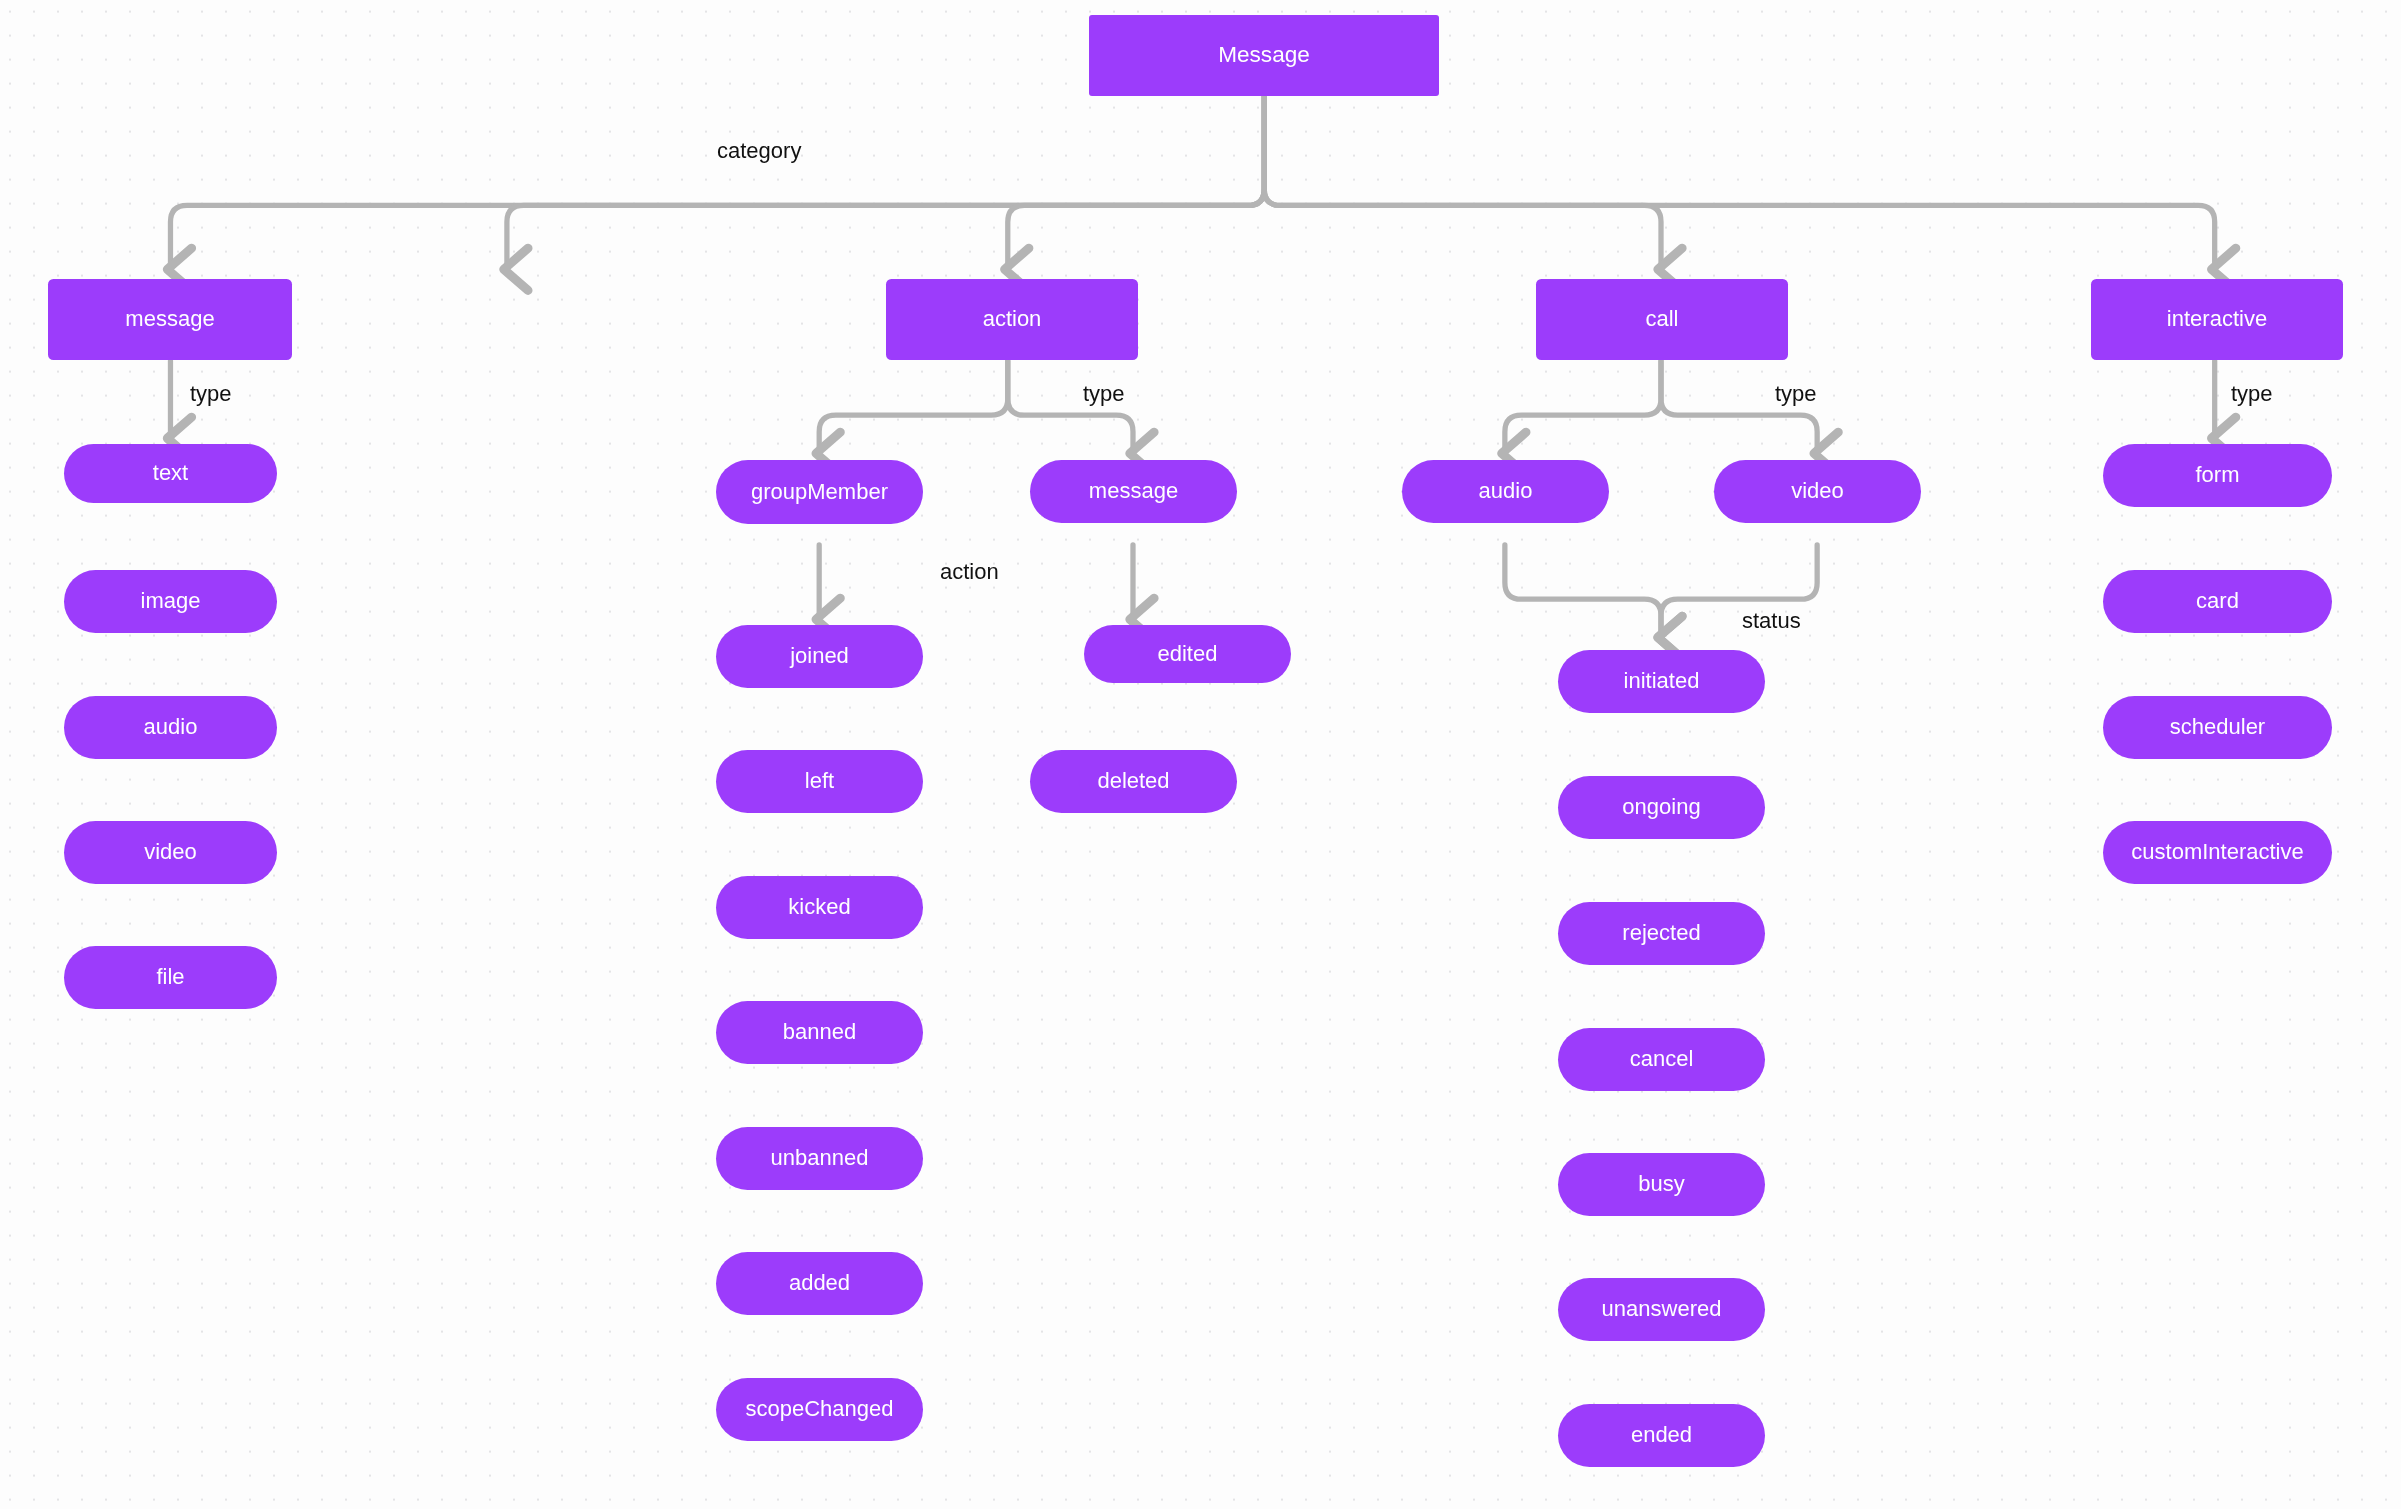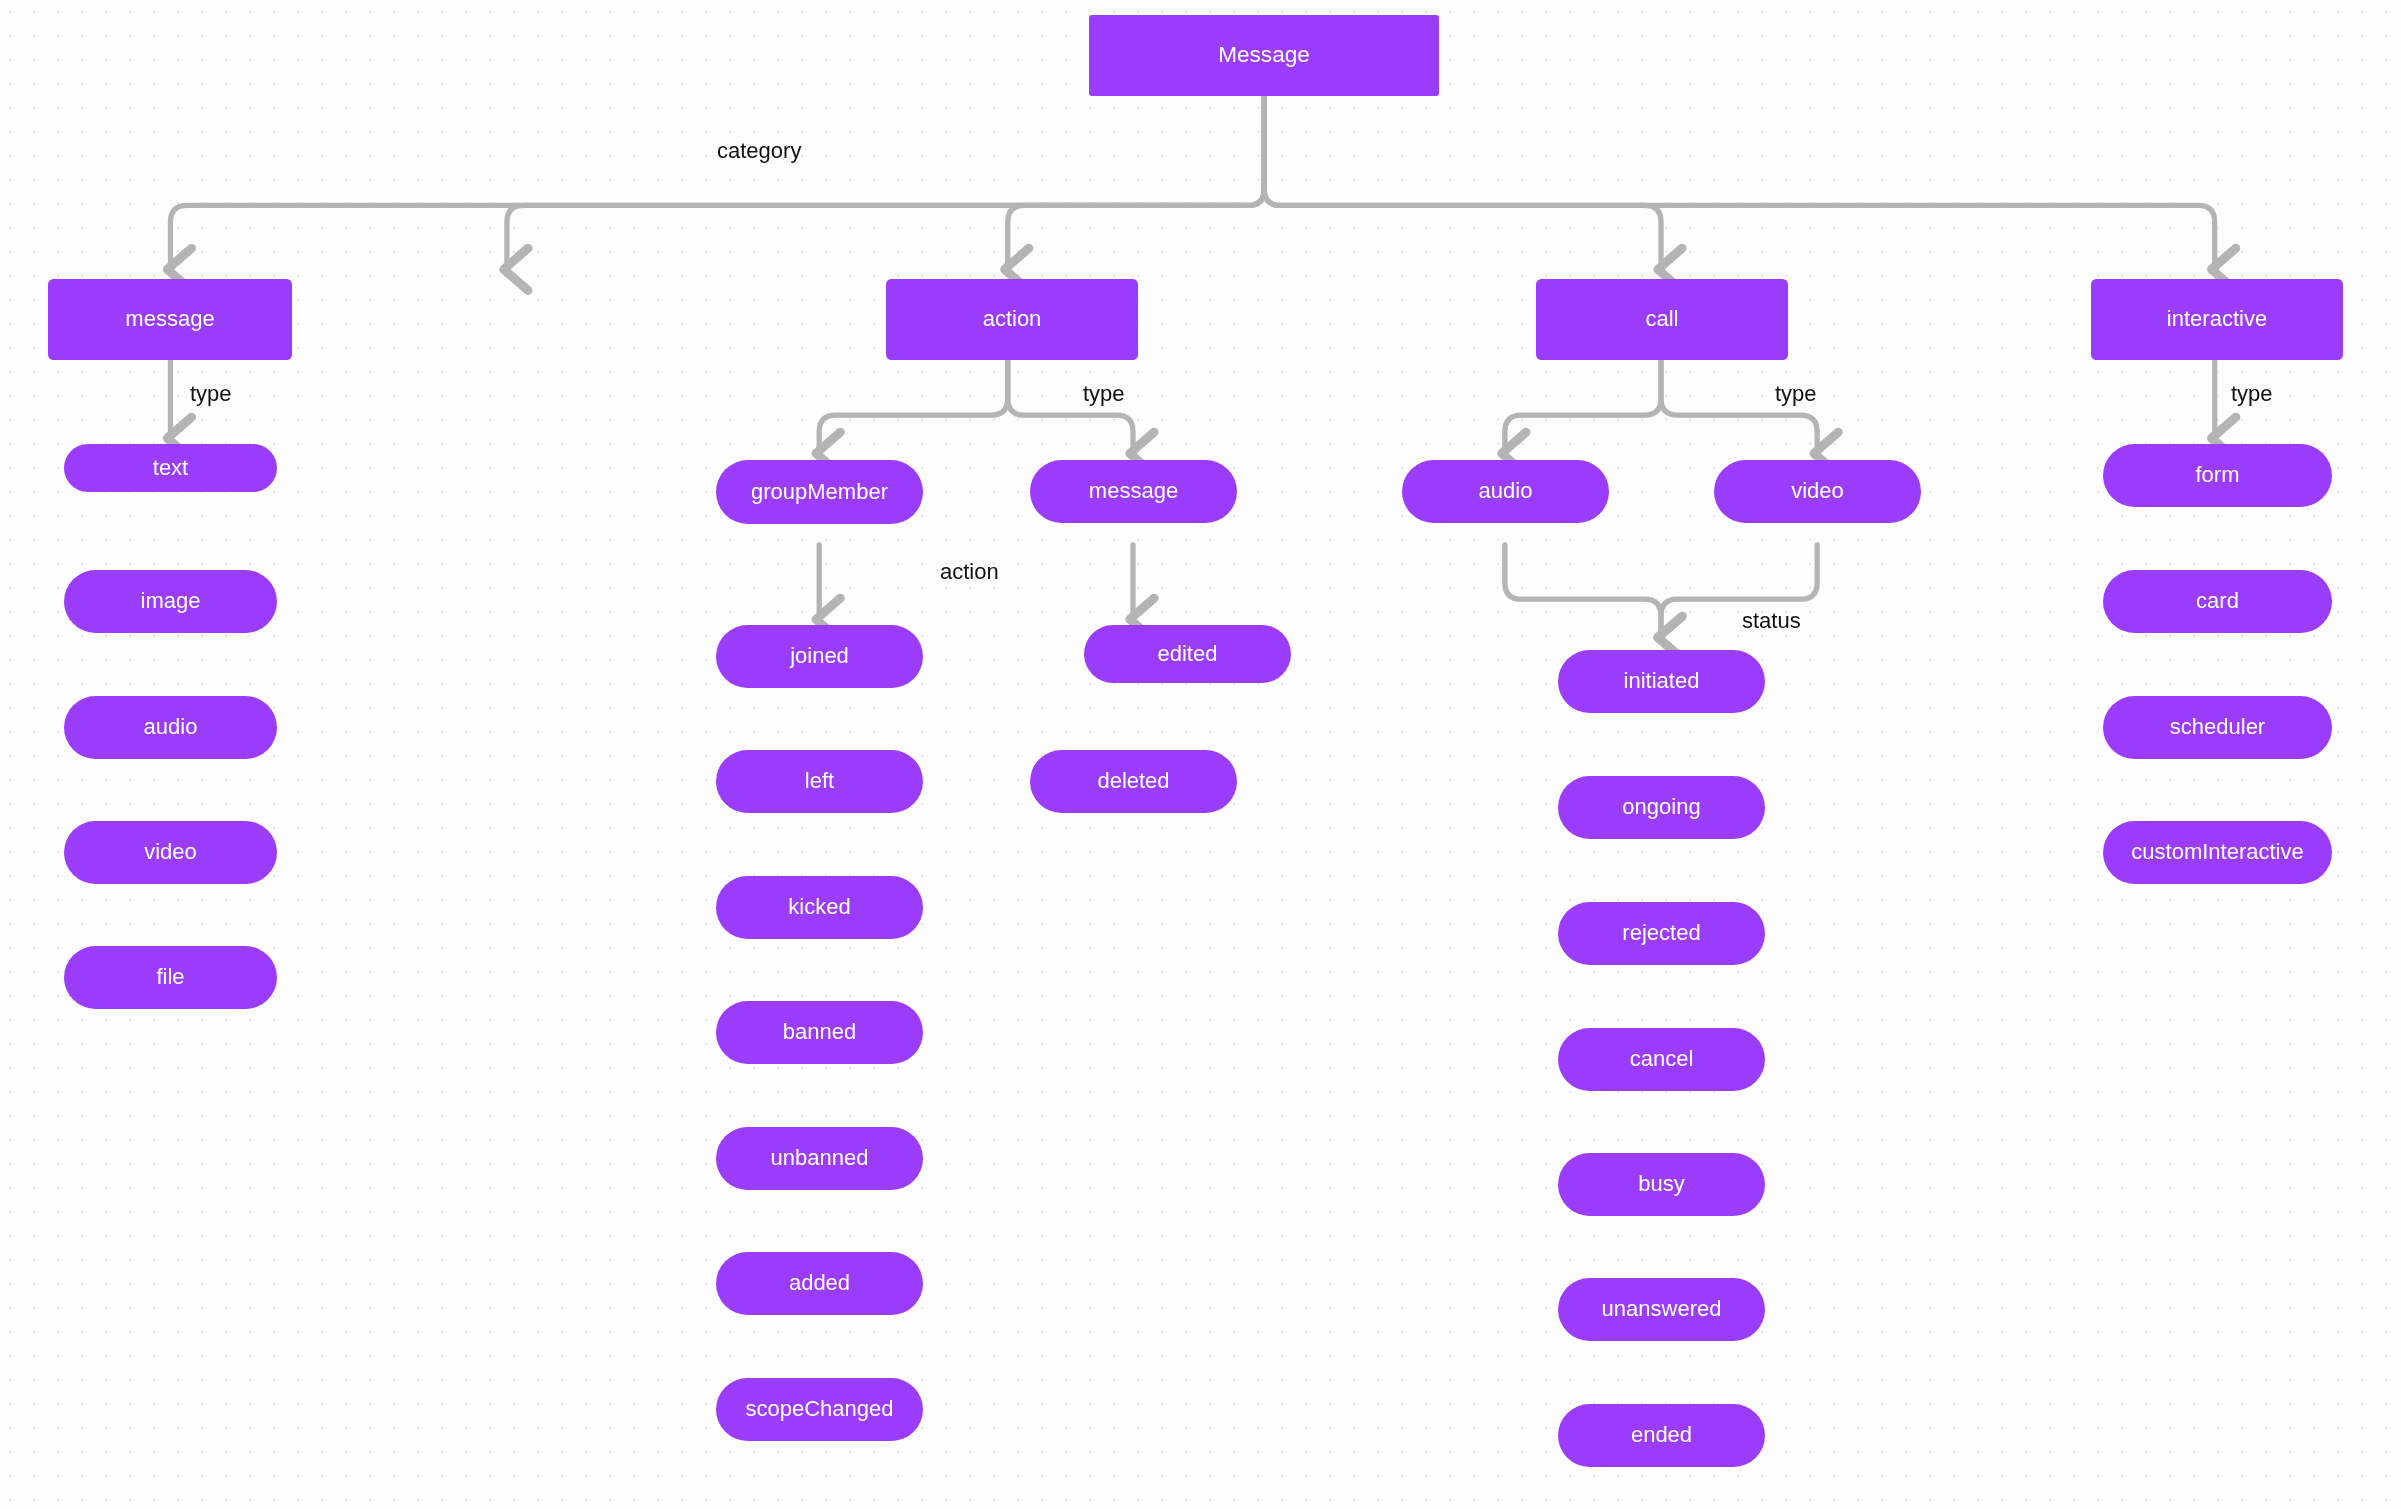--- a/index.html
+++ b/index.html
@@ -126,21 +126,21 @@
   <div class="node cat" style="left:886px; top:279px; width:252px; height:81px;">
     <span>action</span>
   </div>
   <div class="node cat" style="left:1536px; top:279px; width:252px; height:81px;">
     <span>call</span>
   </div>
   <div class="node cat" style="left:2091px; top:279px; width:252px; height:81px;">
     <span>interactive</span>
   </div>
 
-  <div class="node leaf" style="left:64px; top:444px; width:213px; height:48px;">
+  <div class="node leaf" style="left:64px; top:444px; width:213px; height:59px;">
     <span>text</span>
   </div>
   <div class="node leaf" style="left:64px; top:570px; width:213px; height:63px;">
     <span>image</span>
   </div>
   <div class="node leaf" style="left:64px; top:696px; width:213px; height:63px;">
     <span>audio</span>
   </div>
   <div class="node leaf" style="left:64px; top:821px; width:213px; height:63px;">
     <span>video</span>

